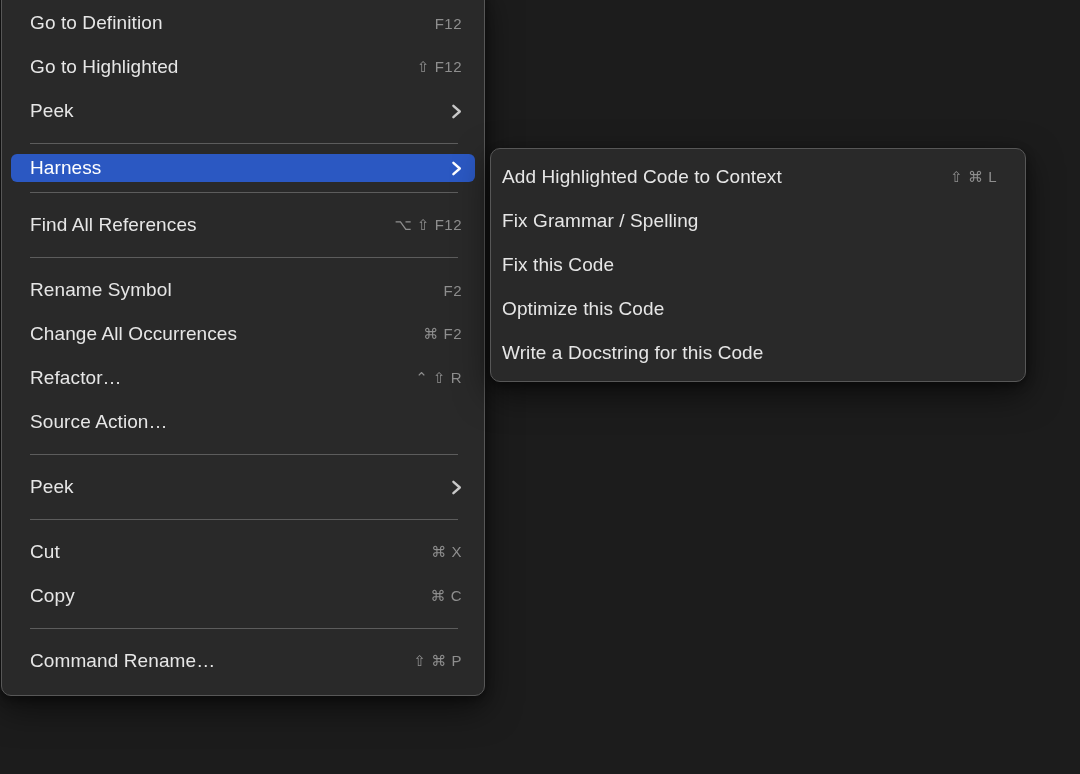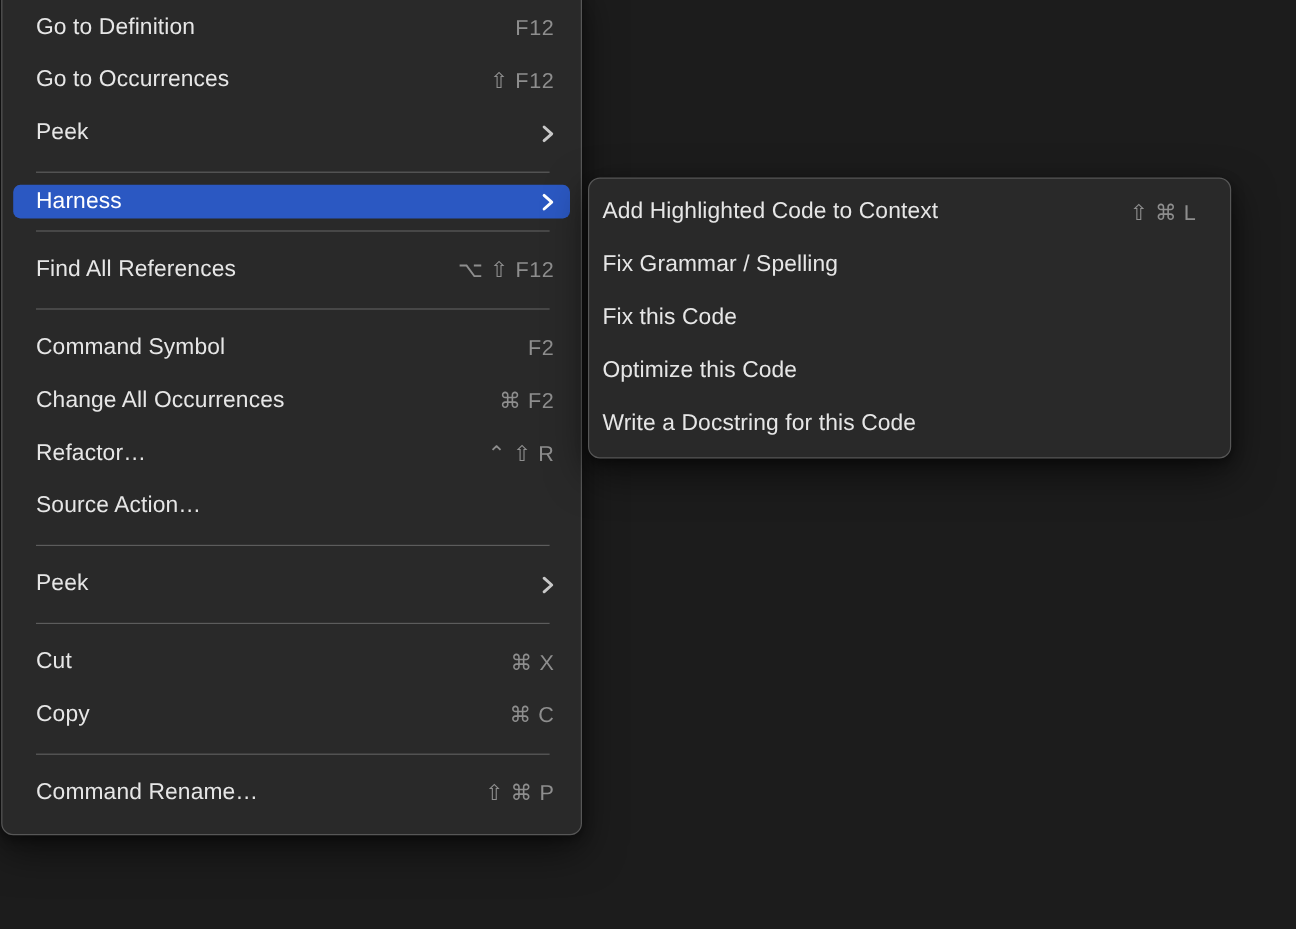--- a/index.html
+++ b/index.html
@@ -35,21 +35,21 @@
     font-size: 19px;
     letter-spacing: .1px;
     cursor: default;
     box-sizing: border-box;
     white-space: nowrap;
   }
   .menu-panel.sub .mi { padding: 0 28px 0 11px; }
   .mi .label { flex: 1; }
   .mi .shortcut {
     color: var(--shortcut, #8e8e8e);
-    font-size: 18px;
+    font-size: 15px;
     letter-spacing: .5px;
   }
   .mi.highlight {
     background: var(--accent, #2b59c4);
     border-radius: 6px;
     margin: 2px 9px;
     height: 28px;
     padding: 0 13px 0 19px;
     color: var(--accent-text, #ffffff);
   }
@@ -69,21 +69,21 @@
 </head>
 <body>
 
 <div class="backdrop">
   <nav class="menu-panel main">
       <div class="mi">
         <span class="label">Go to Definition</span>
         <span class="shortcut">F12</span>
       </div>
       <div class="mi">
-        <span class="label">Go to Occurrences</span>
+        <span class="label">Go to Highlighted</span>
         <span class="shortcut">⇧ F12</span>
       </div>
       <div class="mi">
         <span class="label">Peek</span>
         <span class="chev">
           <svg width="11" height="17" viewBox="0 0 11 17">
             <path d="M2.4 2.8l6.4 5.7-6.4 5.7"></path>
           </svg>
         </span>
       </div>
@@ -96,21 +96,21 @@
           </svg>
         </span>
       </div>
       <div class="sep"></div>
       <div class="mi">
         <span class="label">Find All References</span>
         <span class="shortcut">⌥ ⇧ F12</span>
       </div>
       <div class="sep"></div>
       <div class="mi">
-        <span class="label">Command Symbol</span>
+        <span class="label">Rename Symbol</span>
         <span class="shortcut">F2</span>
       </div>
       <div class="mi">
         <span class="label">Change All Occurrences</span>
         <span class="shortcut">⌘ F2</span>
       </div>
       <div class="mi">
         <span class="label">Refactor…</span>
         <span class="shortcut">⌃ ⇧ R</span>
       </div>

